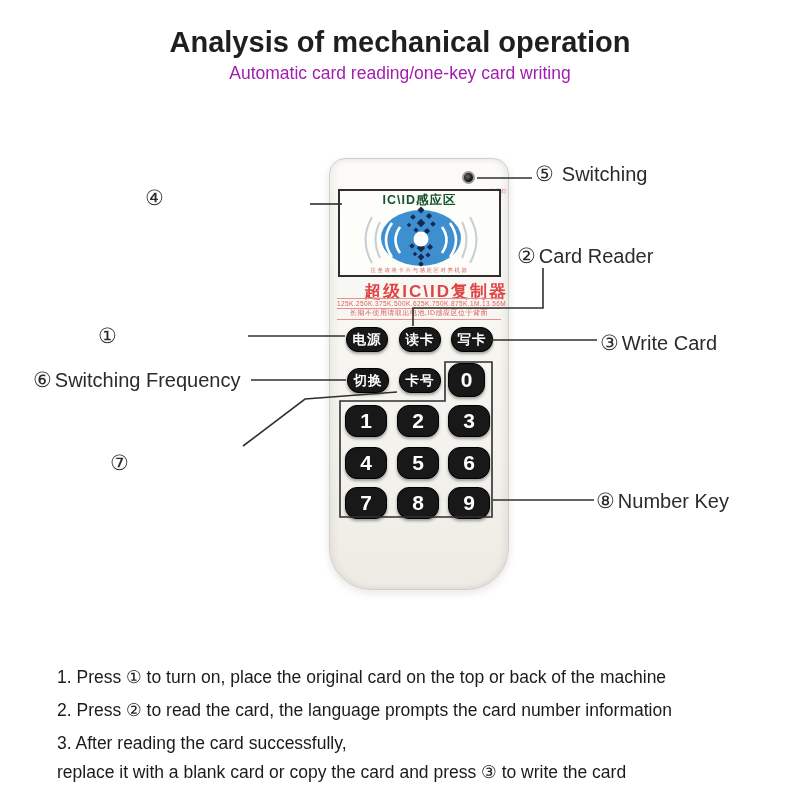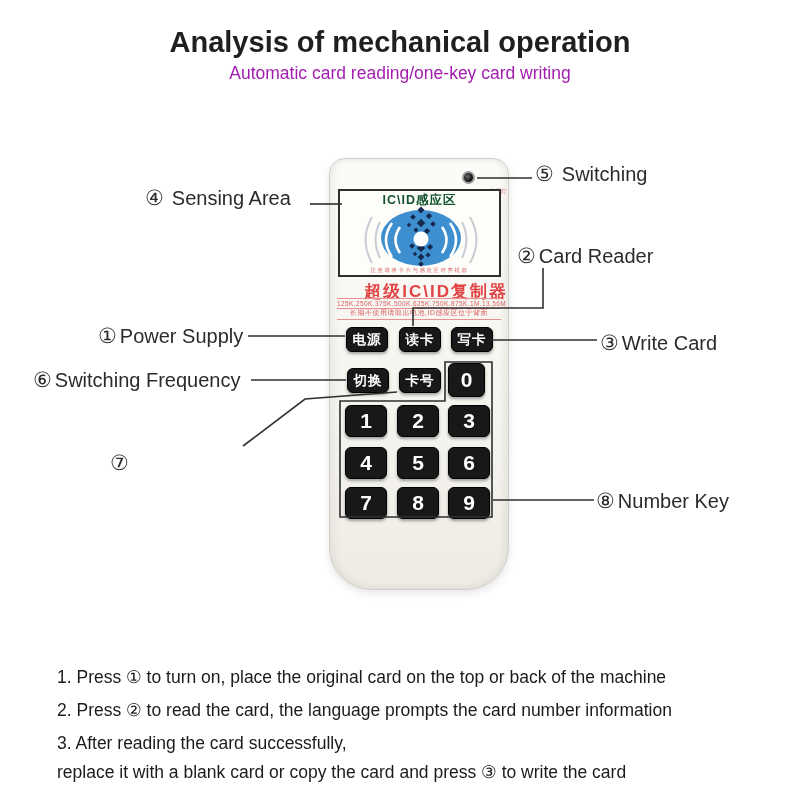--- a/index.html
+++ b/index.html
@@ -33,21 +33,21 @@
 
   .brand{position:absolute;left:0;top:121px;width:100%;text-align:right;
          font-size:17px;font-weight:bold;color:#e04444;letter-spacing:2px;white-space:nowrap;}
   .freq-row{position:absolute;left:7px;top:139px;width:164px;text-align:center;
             font-size:6.5px;color:#d96060;border-top:1px solid #e89090;border-bottom:1px solid #e89090;
             padding:1px 0;white-space:nowrap;letter-spacing:.4px;}
   .note-row{position:absolute;left:7px;top:149px;width:164px;text-align:center;
             font-size:7px;color:#d96060;border-bottom:1px solid #e89090;
             padding-bottom:1px;white-space:nowrap;letter-spacing:.5px;}
 
-  .key{position:absolute;background:#181818;border:1px solid #000;border-radius:6px;
+  .key{position:absolute;background:#181818;border:1px solid #000;border-radius:12px;
        color:#ffffff;display:flex;align-items:center;justify-content:center;
        font-weight:bold;box-shadow:0 2px 3px rgba(0,0,0,.35);box-sizing:border-box;}
   .key.fn{width:42px;height:25px;font-size:13.5px;letter-spacing:1px;}
   .key.digit{width:42px;height:32px;font-size:21px;}
   .key.zero{width:37px;height:34px;font-size:21px;}
 
   
   .overlay{position:absolute;left:0;top:0;z-index:2;pointer-events:none;}
 
   
@@ -144,33 +144,31 @@
       <path d="M248,336 L345,336"></path>
       <path d="M251,380 L346,380"></path>
       <path d="M397,392 L305,399 L243,446"></path>
       <path d="M493,500 L594,500"></path>
       <path d="M445,362 L492,362 L492,517 L340,517 L340,401 L445,401 Z"></path>
     </g>
   </svg>
 
   <div class="callout wide" style="left:145px;top:186px">
     <span class="cnum">④</span>
-    <span>Sensing Area</span>
   </div>
   <div class="callout wide" style="left:535px;top:162px">
     <span class="cnum">⑤</span>
     <span>Switching</span>
   </div>
   <div class="callout" style="left:517px;top:244px">
     <span class="cnum">②</span>
     <span>Card Reader</span>
   </div>
   <div class="callout" style="left:98px;top:324px">
     <span class="cnum">①</span>
-    <span>Power Supply</span>
   </div>
   <div class="callout" style="left:600px;top:331px">
     <span class="cnum">③</span>
     <span>Write Card</span>
   </div>
   <div class="callout" style="left:33px;top:368px">
     <span class="cnum">⑥</span>
     <span>Switching Frequency</span>
   </div>
   <div class="callout" style="left:110px;top:451px">

